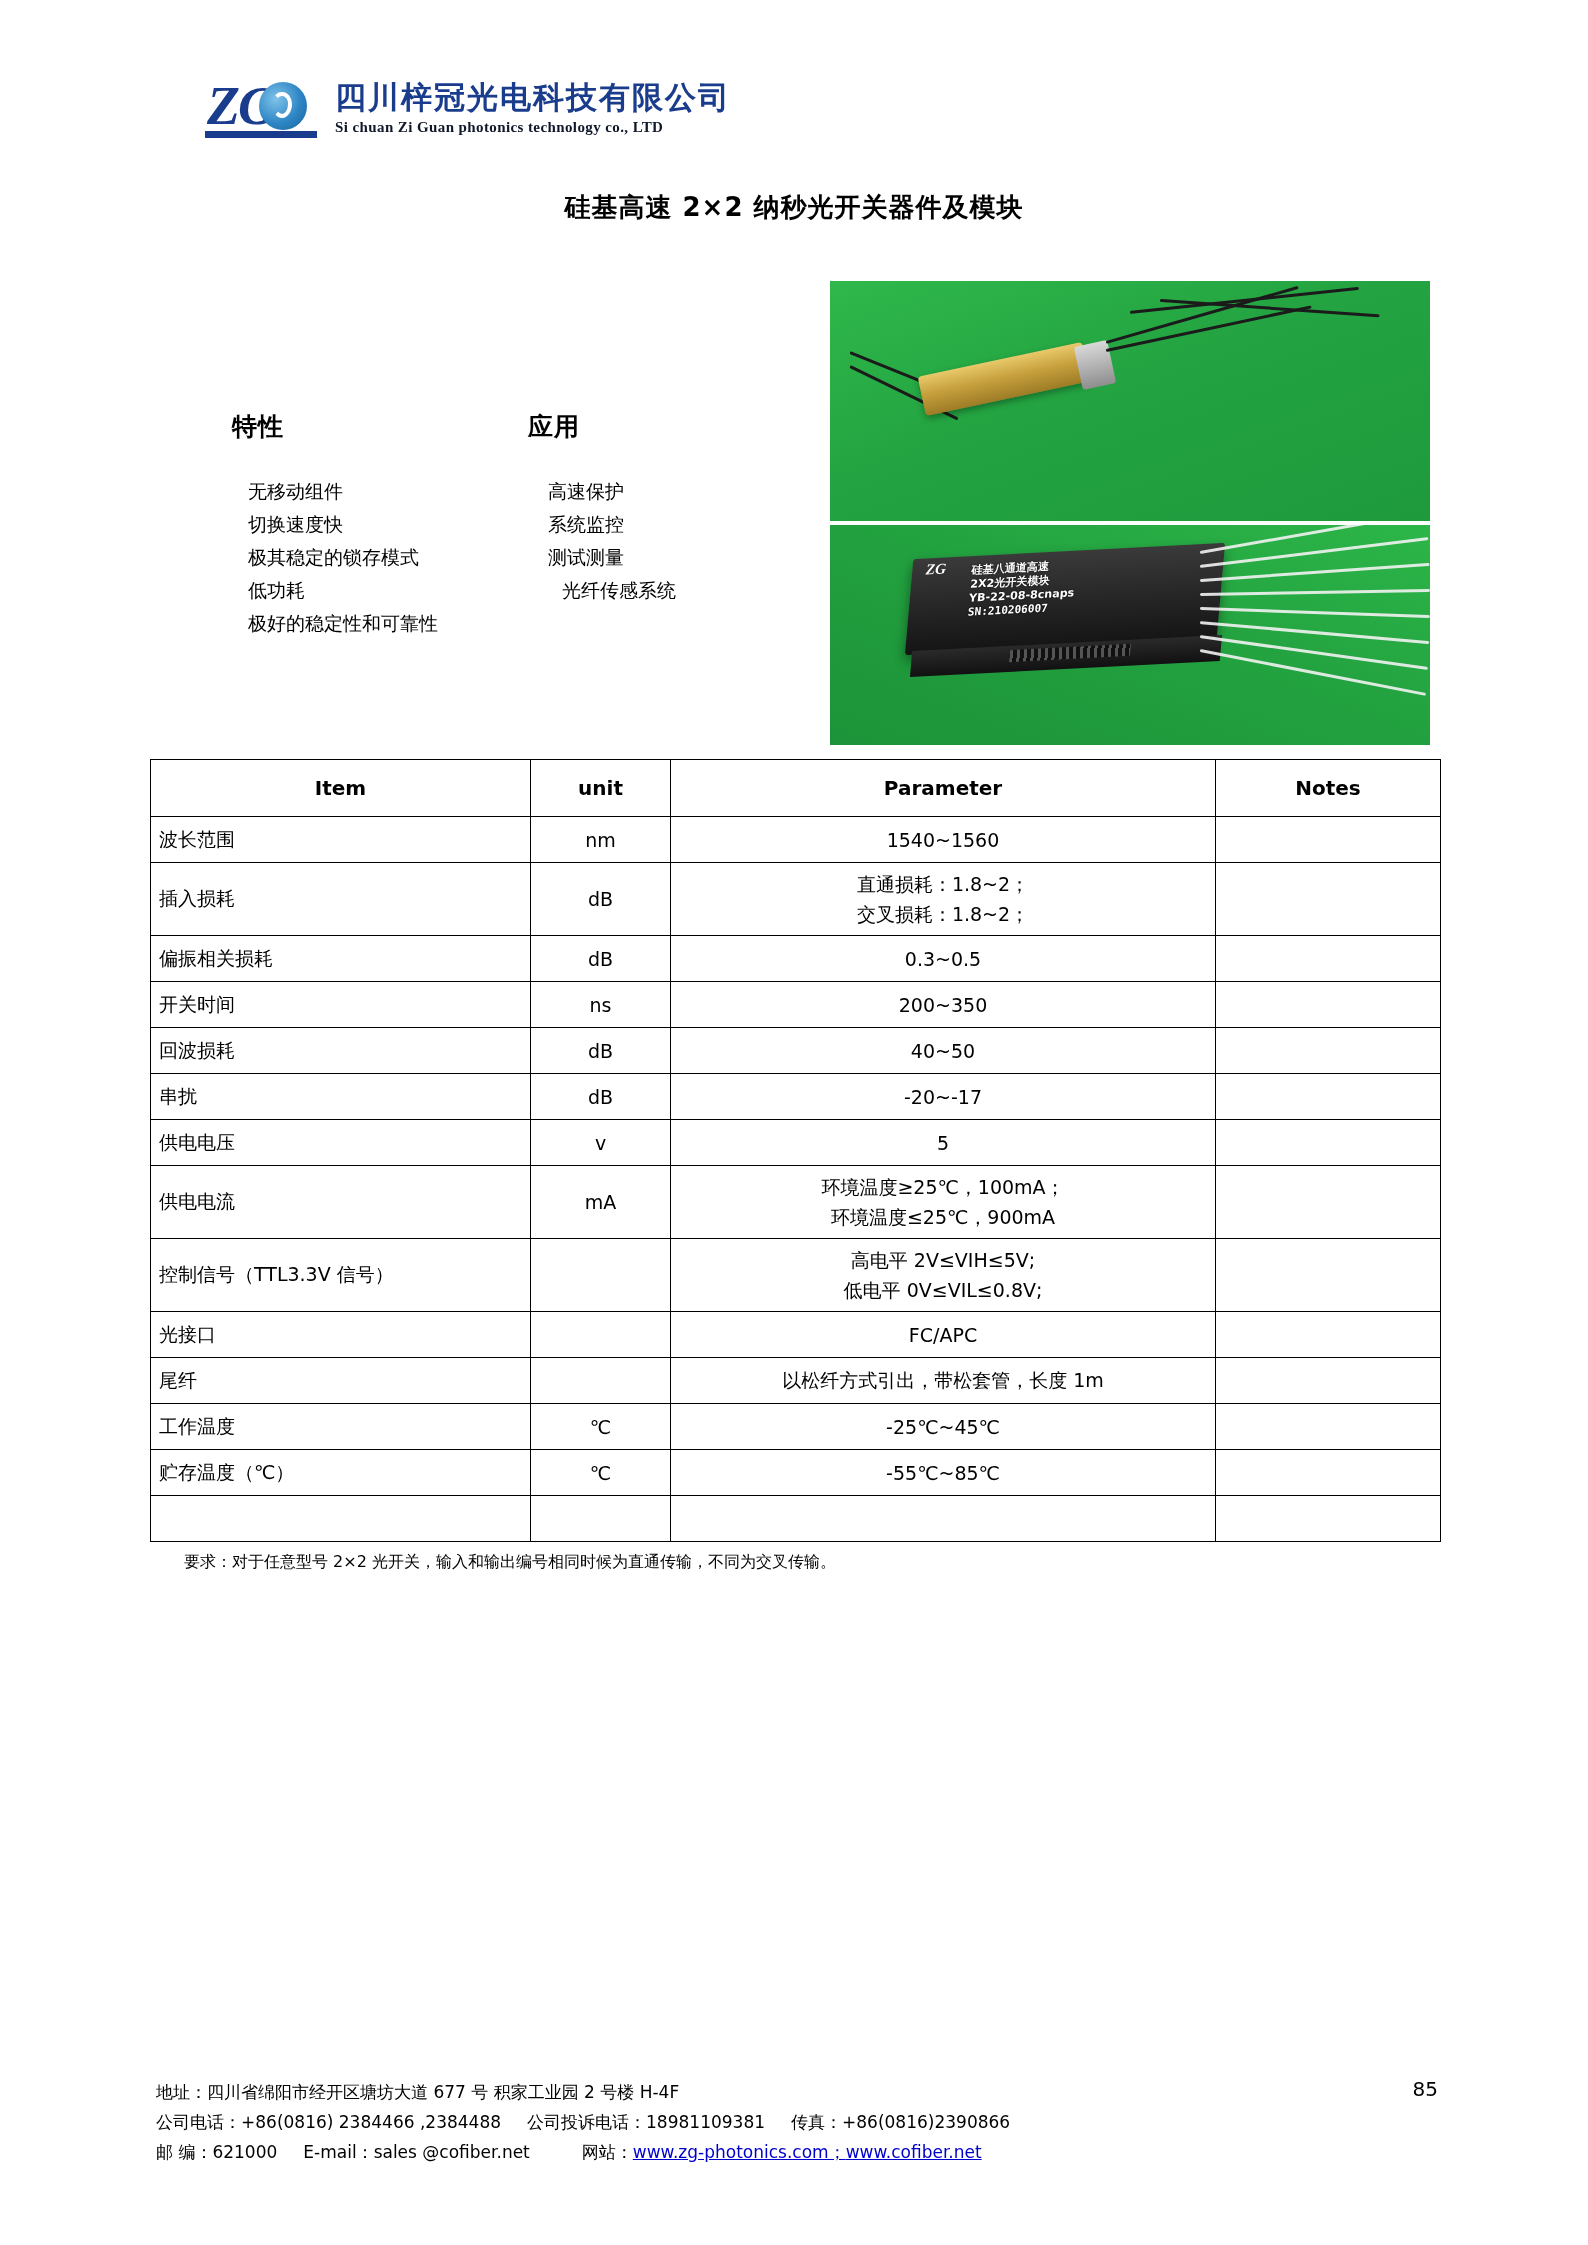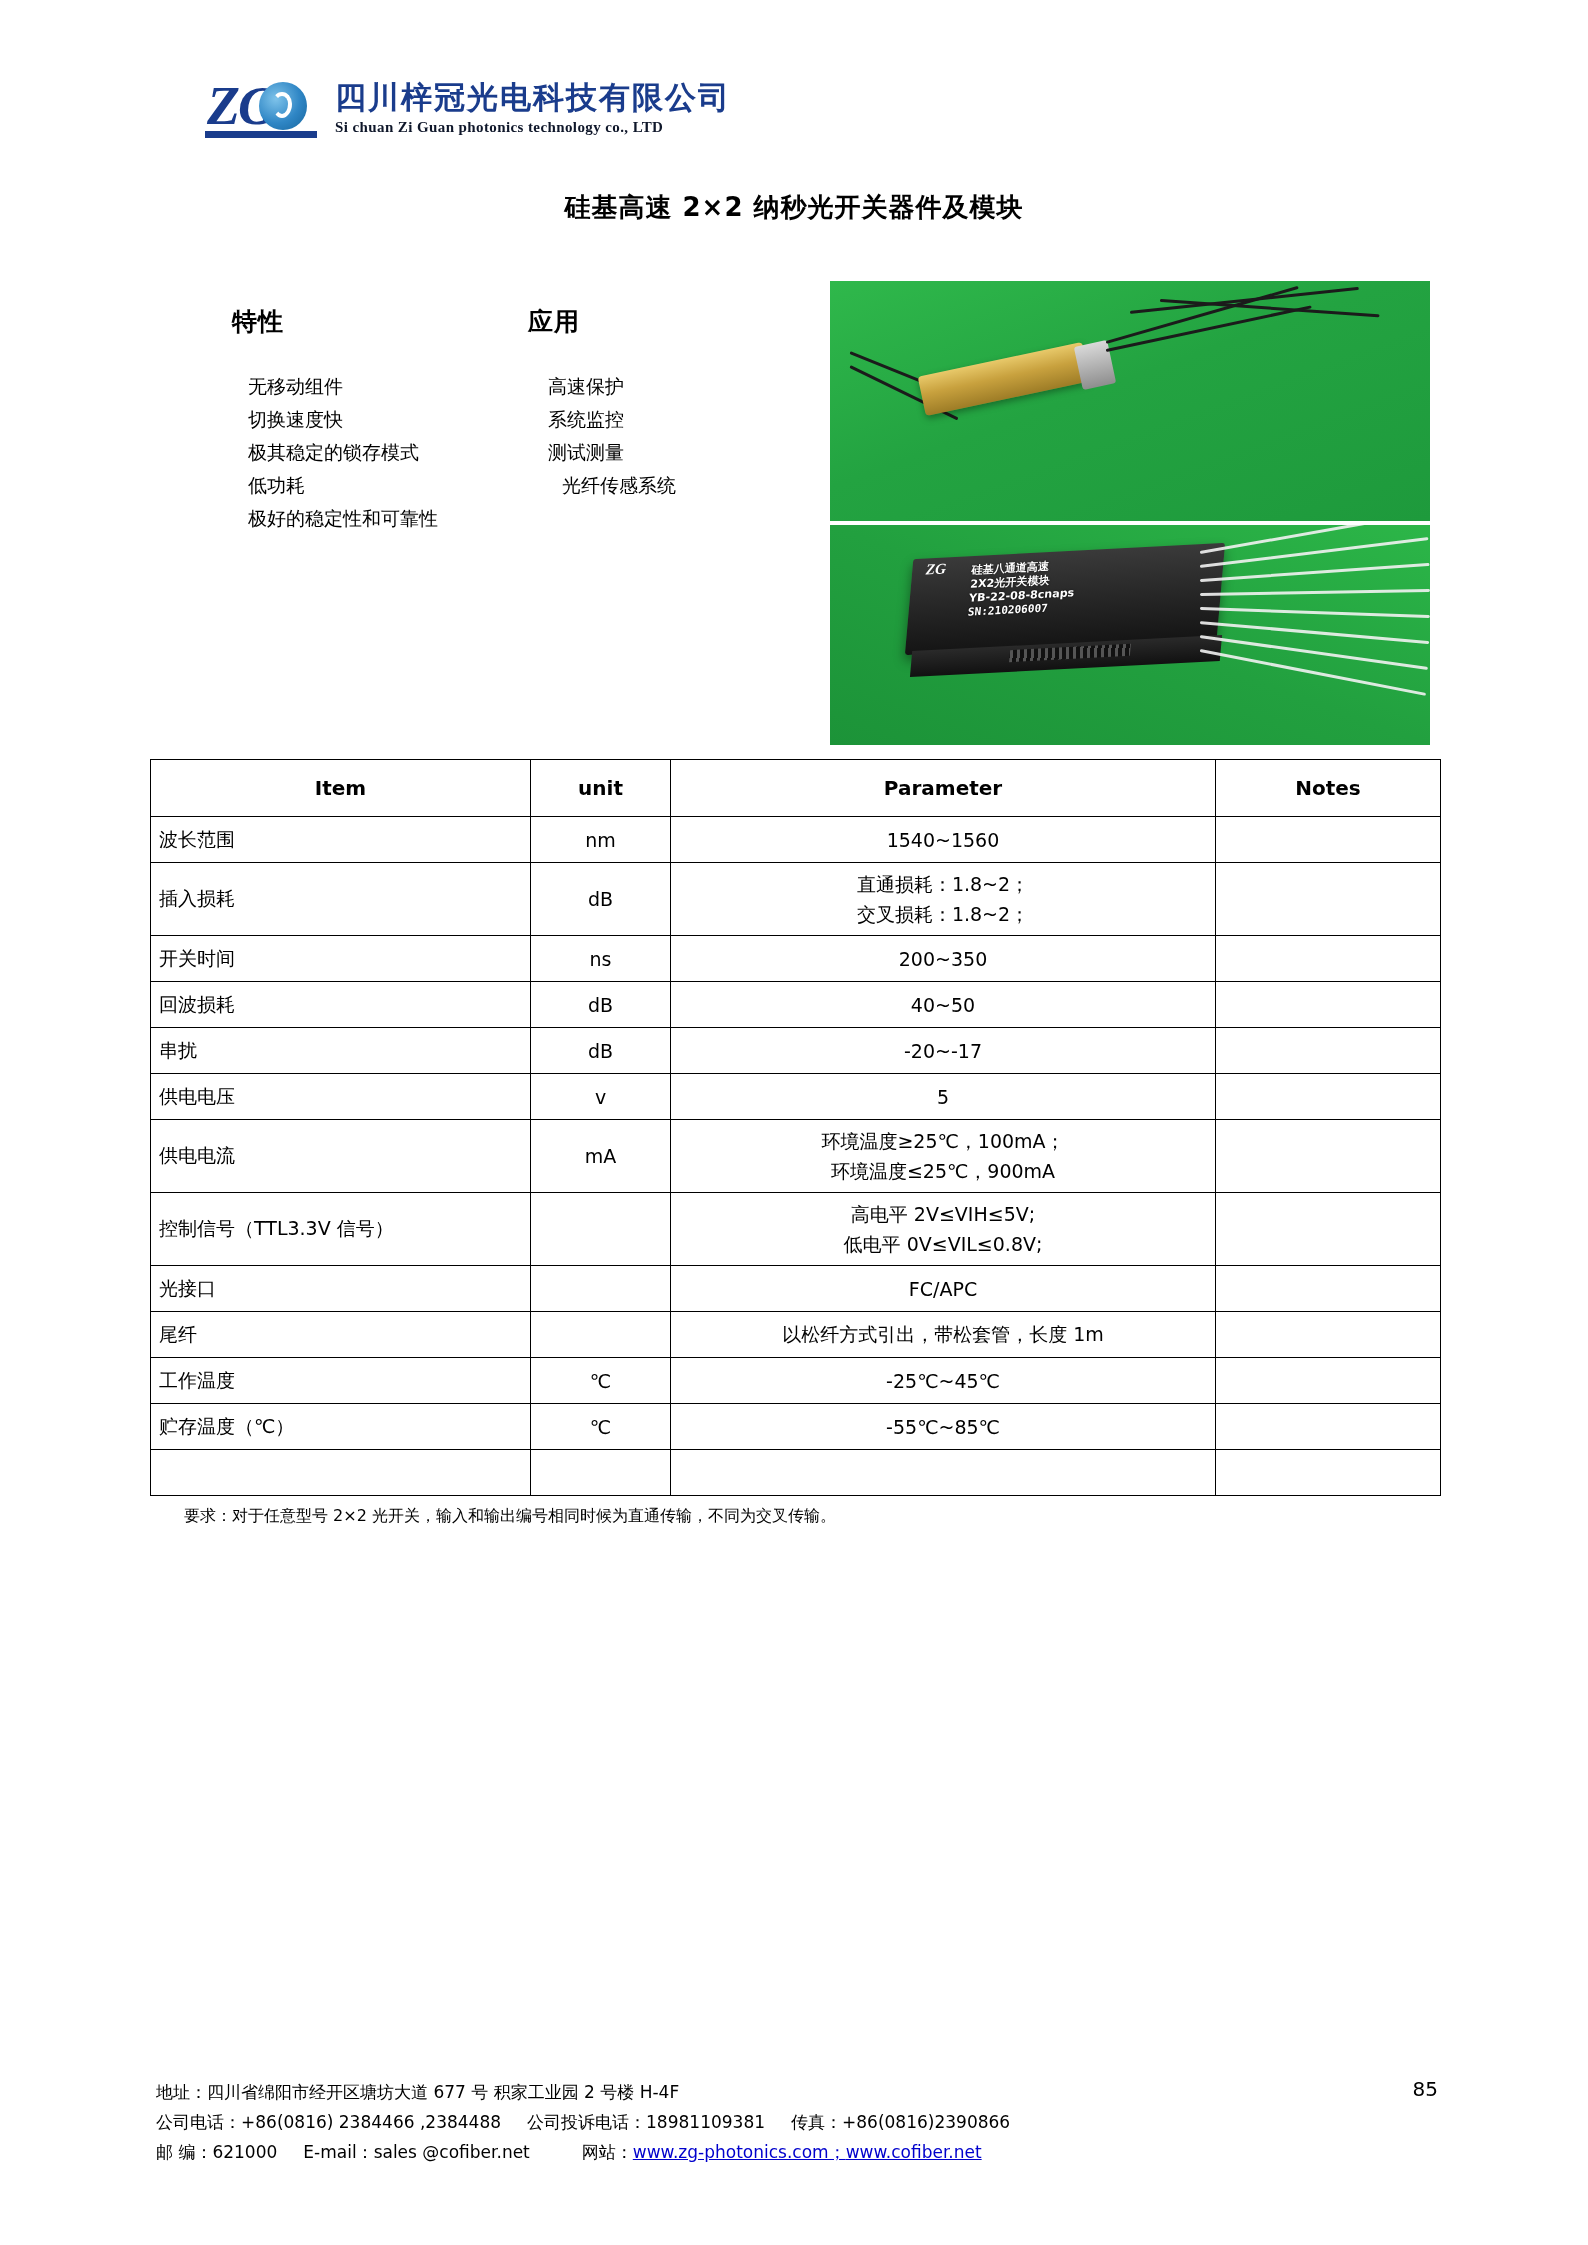--- a/index.html
+++ b/index.html
@@ -103,20 +103,21 @@
     font-weight: bold;
     margin-top: 52px;
     letter-spacing: 1px;
   }
 
   
   .mid-section {
     display: flex;
     margin-top: 56px;
     padding-left: 60px;
+    align-items: center;
   }
   .cols {
     display: flex;
     flex: none;
     width: 620px;
     padding-top: 24px;
   }
   .col {
     width: 310px;
   }
@@ -450,20 +451,26 @@
       <tr class="r2">
         <td class="item">插入损耗</td>
         <td class="unit">dB</td>
         <td class="param multi">
           <span>直通损耗：1.8~2；</span>
           <span>交叉损耗：1.8~2；</span>
         </td>
         <td class="notes"></td>
       </tr>
       <tr class="r1">
+        <td class="item">偏振相关损耗</td>
+        <td class="unit">dB</td>
+        <td class="param">0.3~0.5</td>
+        <td class="notes"></td>
+      </tr>
+      <tr class="r1">
         <td class="item">开关时间</td>
         <td class="unit">ns</td>
         <td class="param">200~350</td>
         <td class="notes"></td>
       </tr>
       <tr class="r1">
         <td class="item">回波损耗</td>
         <td class="unit">dB</td>
         <td class="param">40~50</td>
         <td class="notes"></td>

